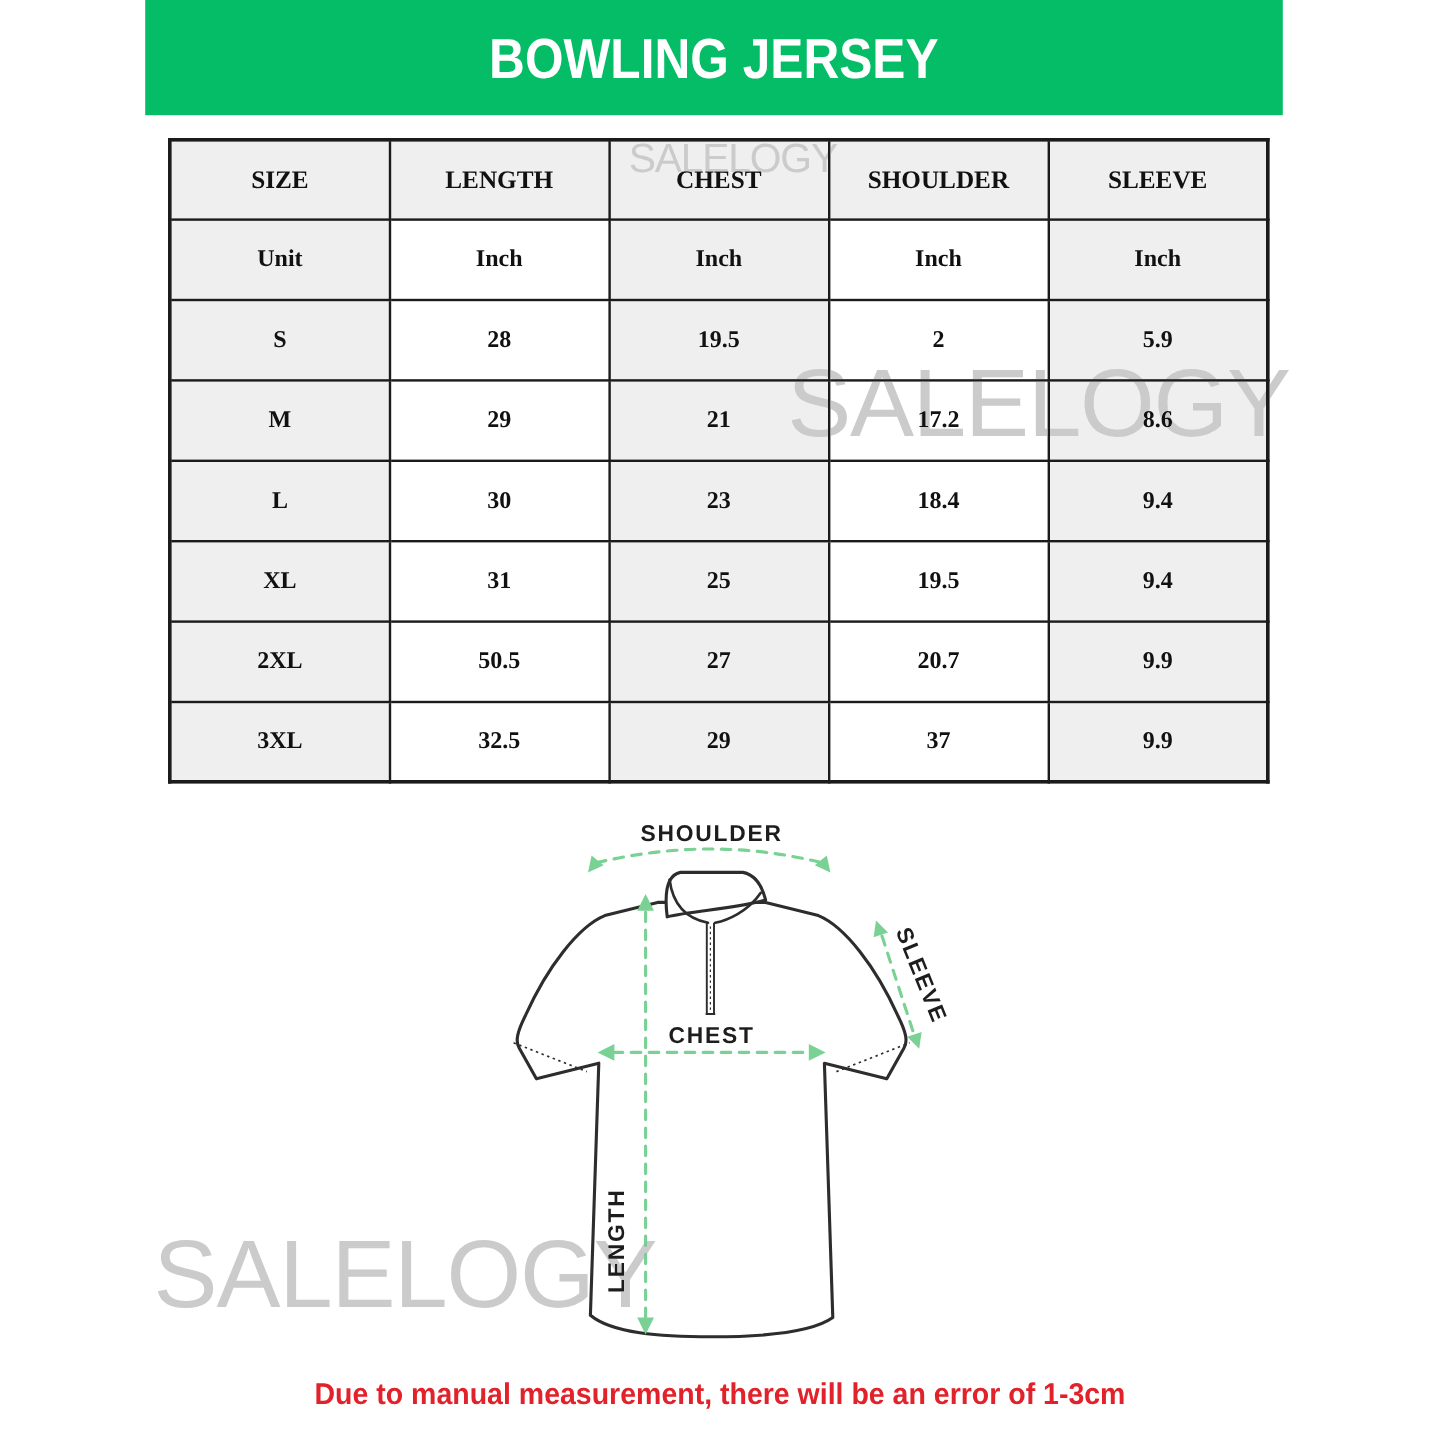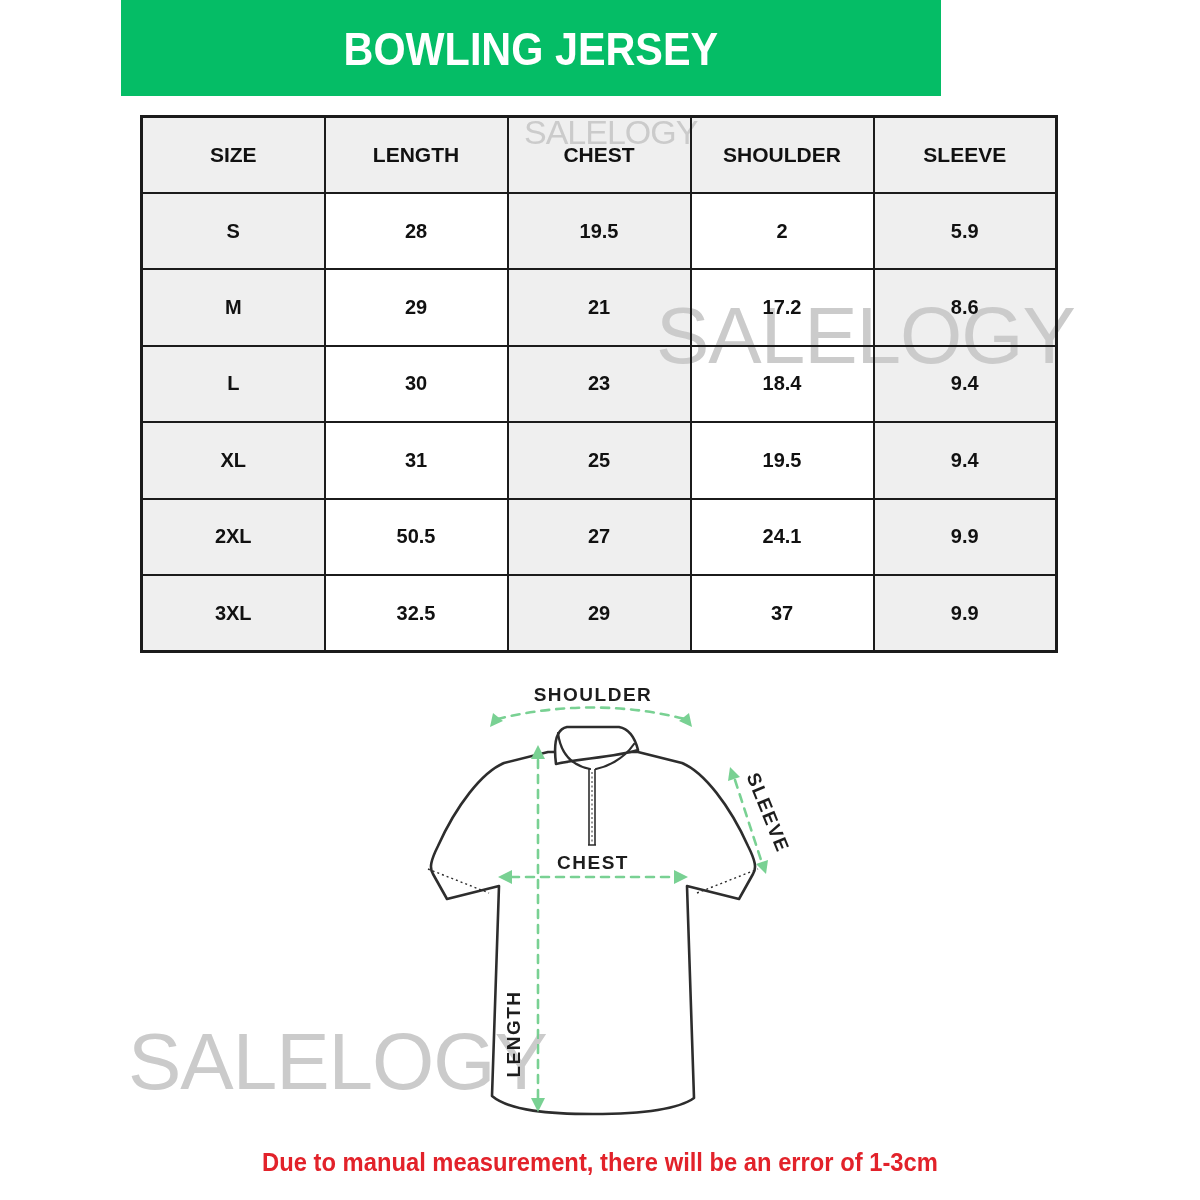--- a/index.html
+++ b/index.html
@@ -1,29 +1,29 @@
 <!DOCTYPE html>
 <html><head>
 <meta charset="utf-8">
 <style>
   html,body{margin:0;padding:0;background:#fff;}
   #page{position:relative;width:1200px;height:1200px;background:#ffffff;overflow:hidden;
         font-family:"Liberation Sans",sans-serif;}
 
   
-  #banner{position:absolute;left:121px;top:0;width:820px;height:96px;
+  #banner{position:absolute;left:121px;top:0;width:948px;height:96px;
           display:flex;align-items:center;justify-content:center;}
   #banner .title{color:#ffffff;font-weight:bold;font-size:47px;letter-spacing:0px;
                  transform:scaleX(.88);white-space:nowrap;}
 
   
   #size-table{position:absolute;left:140px;top:115px;width:918px;height:538px;
               border-collapse:collapse;table-layout:fixed;}
   #size-table td{border:2px solid #1b1b1b;text-align:center;vertical-align:middle;
-                 font-weight:bold;color:#111;font-size:20px;padding:0;}
+                 font-weight:bold;color:#111;font-size:20px;padding:0;font-family:Liberation Serif, serif;}
   #size-table tr{height:53.8px;}
   #size-table tr.head td{font-size:21px;}
   #size-table{border:3px solid #1b1b1b;}
   td.c-gray{background:#efefef;}
   td.c-white{background:#ffffff;}
 
   
   .watermark{position:absolute;font-weight:normal;white-space:nowrap;
              mix-blend-mode:darken;pointer-events:none;}
   #wm-top{left:524px;top:113px;font-size:34px;letter-spacing:-1px;}
@@ -57,20 +57,27 @@
   <table id="size-table">
     <tbody>
       <tr class="head">
         <td class="c-gray">SIZE</td>
         <td class="c-gray">LENGTH</td>
         <td class="c-gray">CHEST</td>
         <td class="c-gray">SHOULDER</td>
         <td class="c-gray">SLEEVE</td>
       </tr>
       <tr>
+        <td class="c-gray">Unit</td>
+        <td class="c-white">Inch</td>
+        <td class="c-gray">Inch</td>
+        <td class="c-white">Inch</td>
+        <td class="c-gray">Inch</td>
+      </tr>
+      <tr>
         <td class="c-gray">S</td>
         <td class="c-white">28</td>
         <td class="c-gray">19.5</td>
         <td class="c-white">2</td>
         <td class="c-gray">5.9</td>
       </tr>
       <tr>
         <td class="c-gray">M</td>
         <td class="c-white">29</td>
         <td class="c-gray">21</td>
@@ -88,21 +95,21 @@
         <td class="c-gray">XL</td>
         <td class="c-white">31</td>
         <td class="c-gray">25</td>
         <td class="c-white">19.5</td>
         <td class="c-gray">9.4</td>
       </tr>
       <tr>
         <td class="c-gray">2XL</td>
         <td class="c-white">50.5</td>
         <td class="c-gray">27</td>
-        <td class="c-white">24.1</td>
+        <td class="c-white">20.7</td>
         <td class="c-gray">9.9</td>
       </tr>
       <tr>
         <td class="c-gray">3XL</td>
         <td class="c-white">32.5</td>
         <td class="c-gray">29</td>
         <td class="c-white">37</td>
         <td class="c-gray">9.9</td>
       </tr>
     </tbody>

